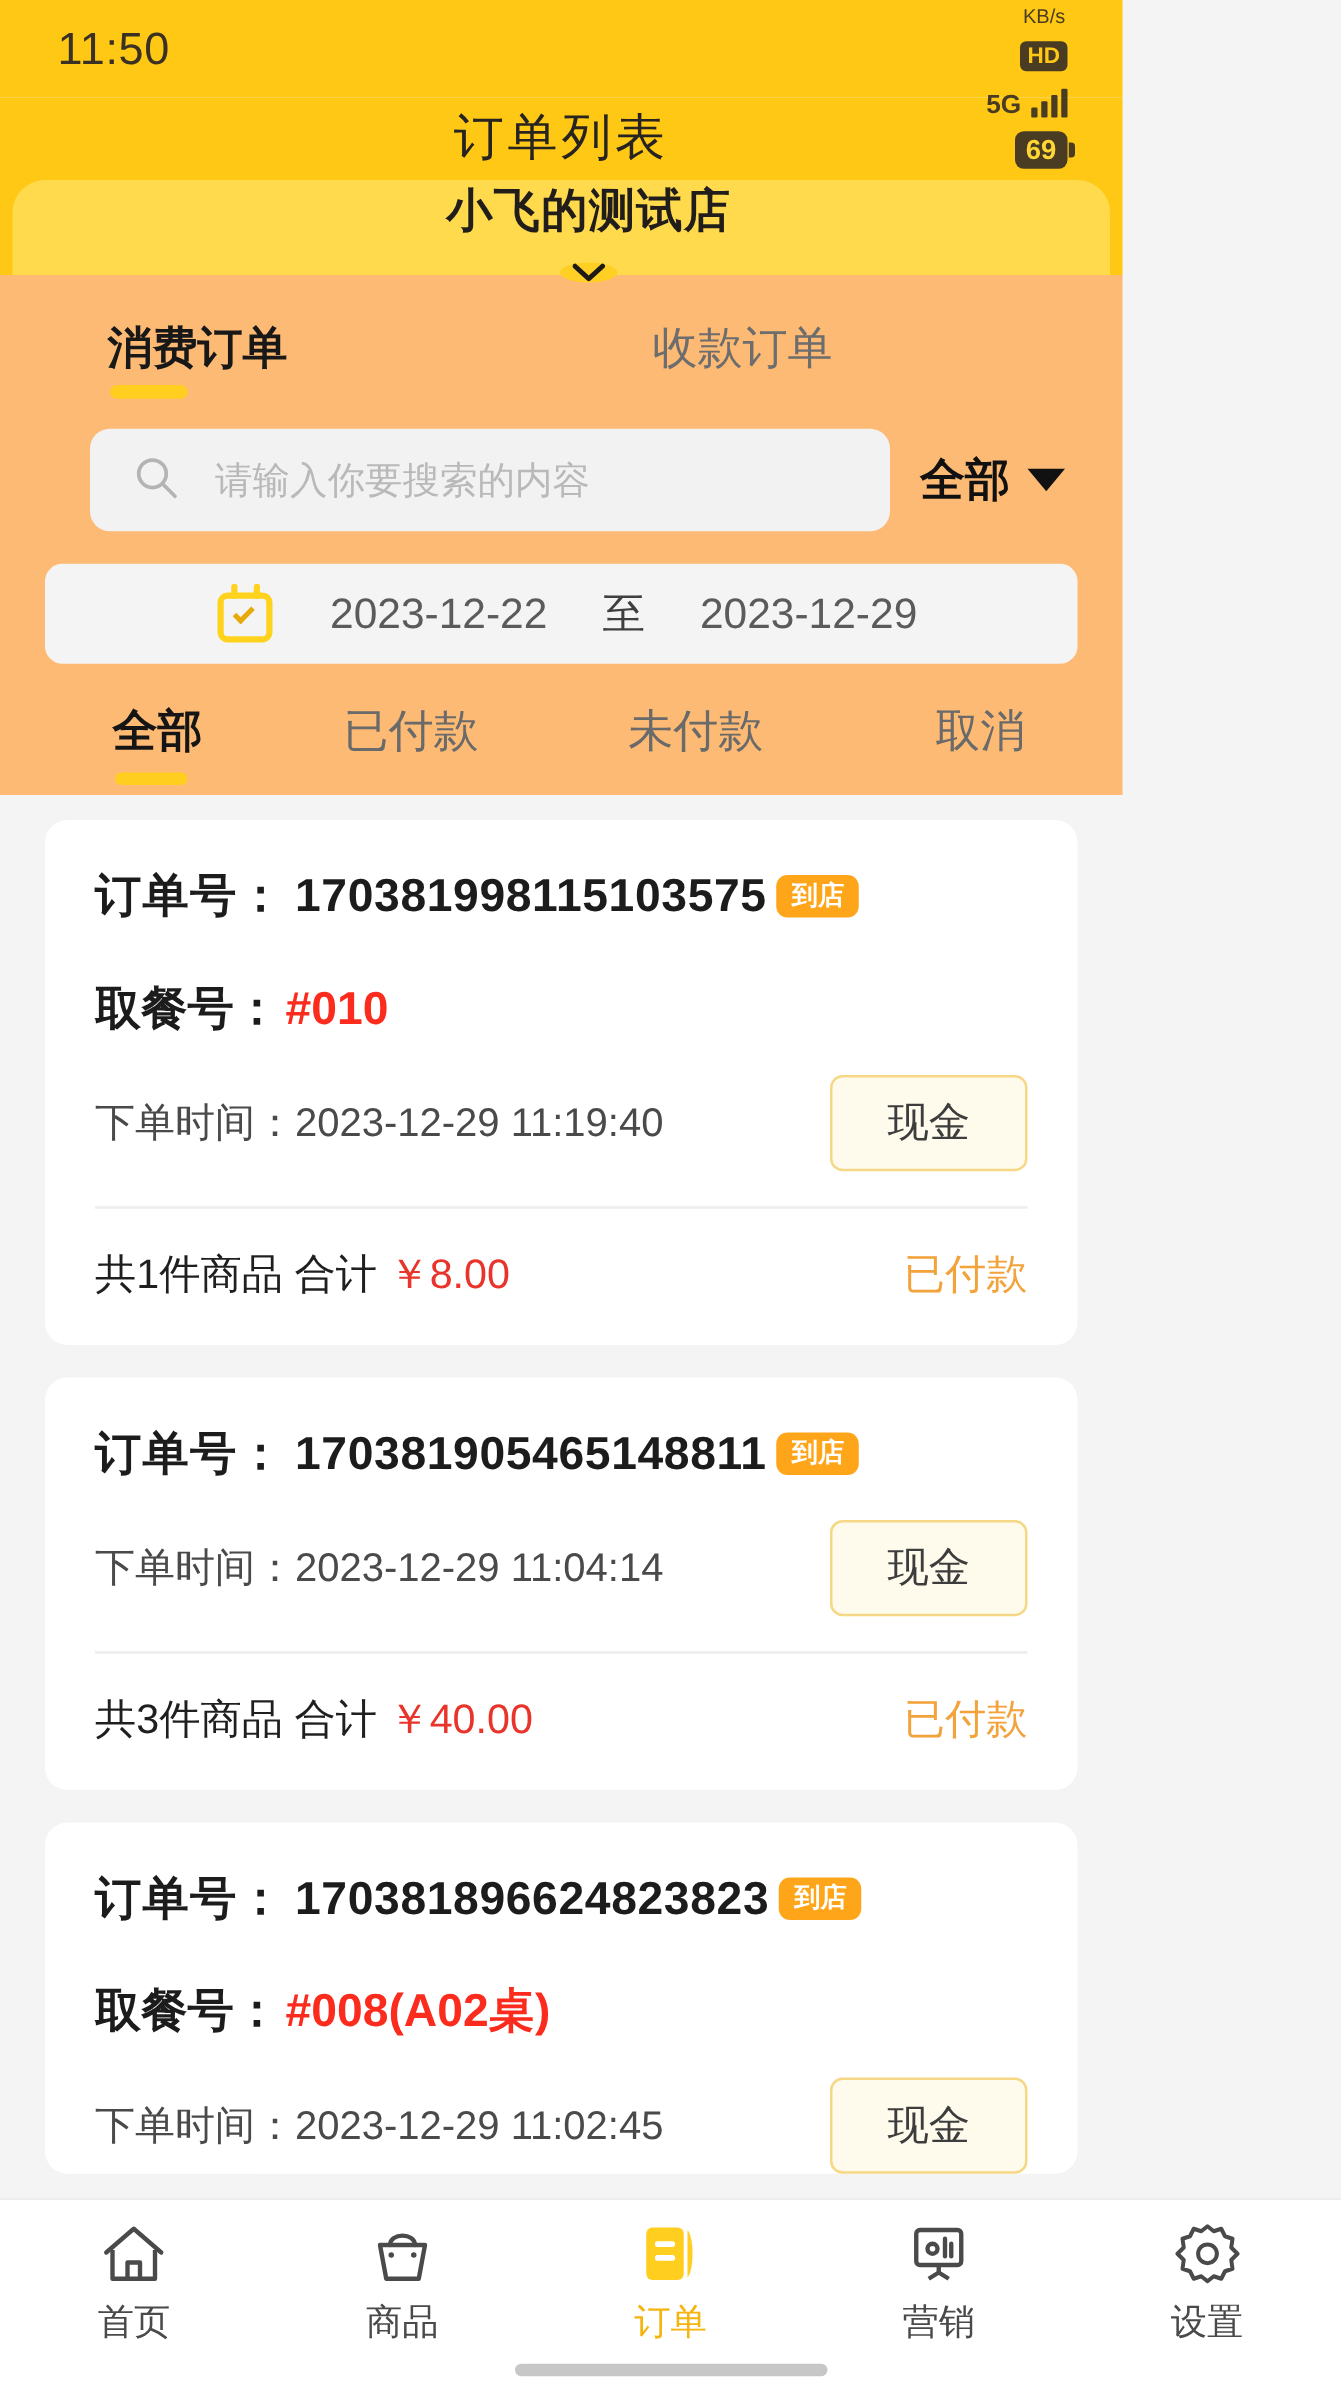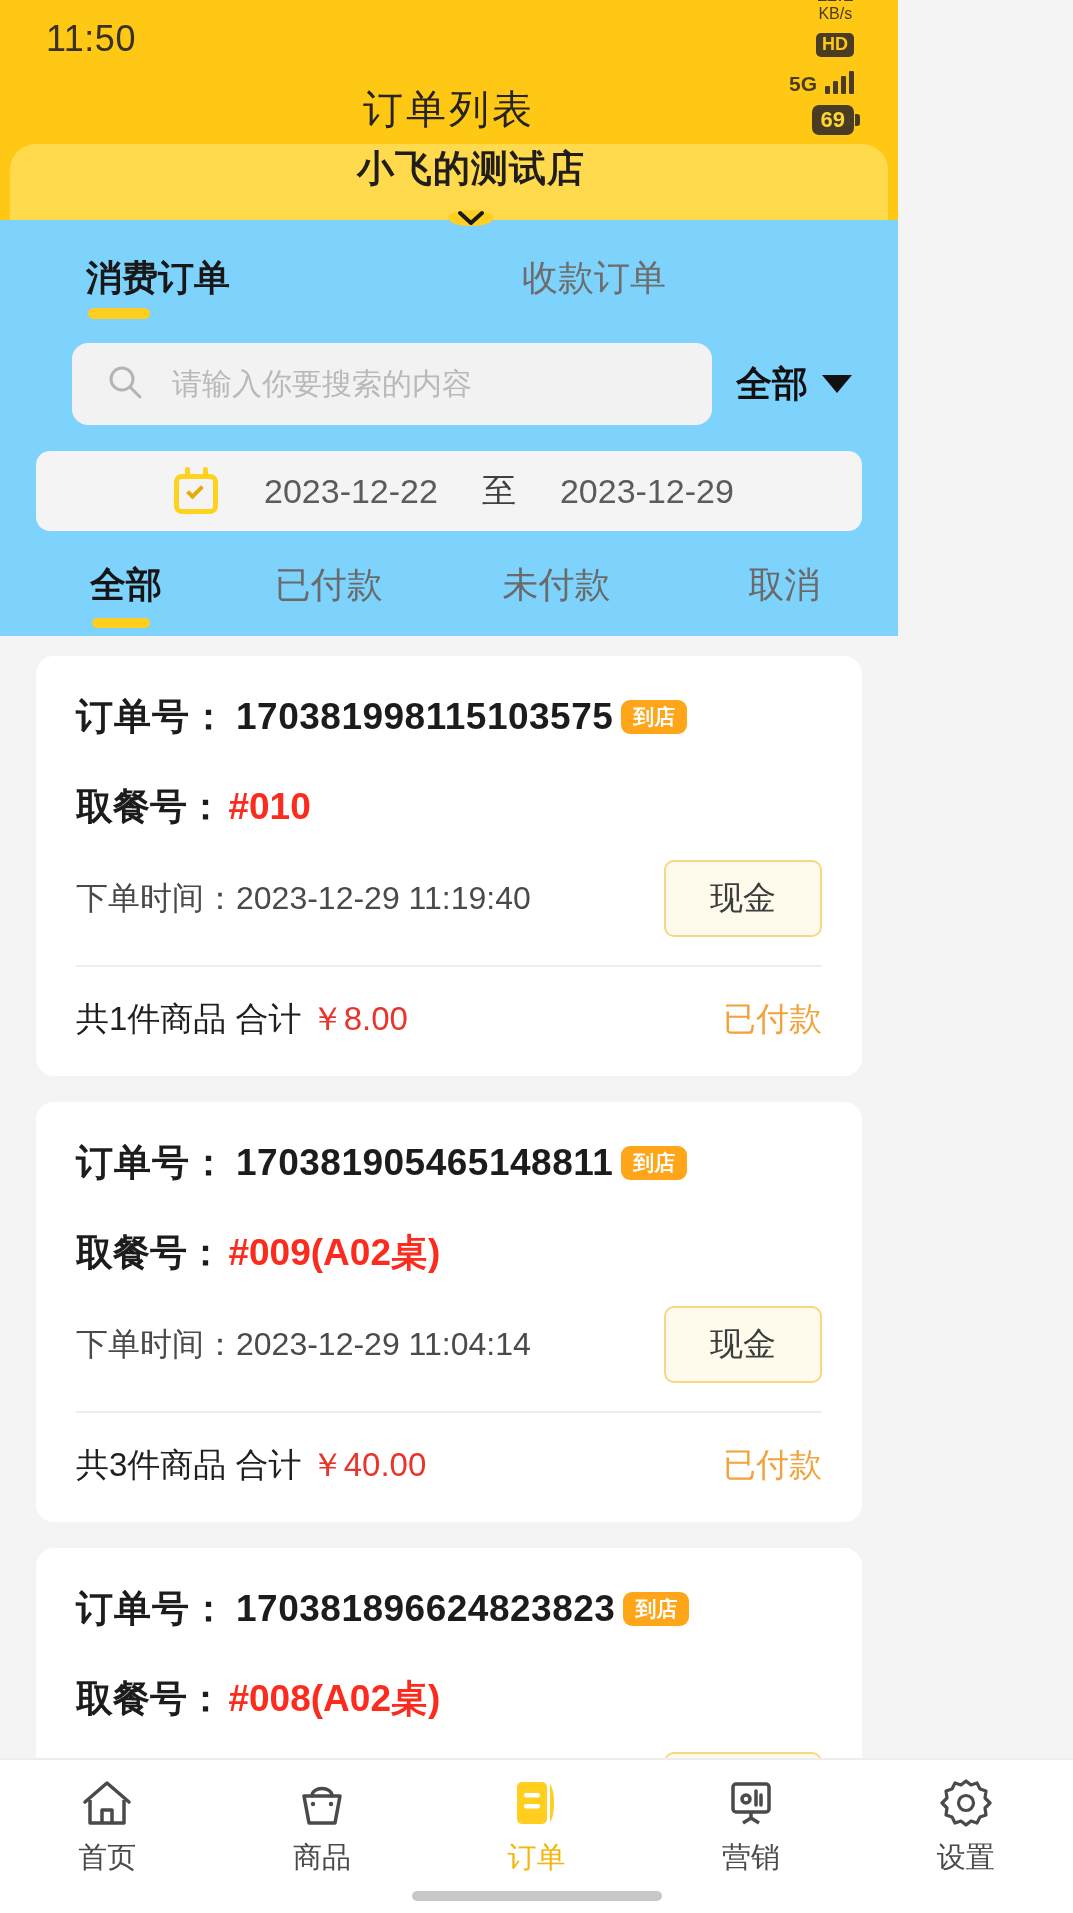--- a/index.html
+++ b/index.html
@@ -68,21 +68,21 @@
     display: flex; align-items: center; padding-left: 44px; gap: 16px; flex-direction: column;
   }
   .storename { font-size: 37px; font-weight: bold; color: #201d1a; letter-spacing: 1px; }
   .store-chevron {
     width: 46px; height: 46px; border-radius: 50%; background: #FFCF24;
     display: flex; align-items: center; justify-content: center;
   }
   .store-chevron svg { display: block; }
 
   
-  .content { background: #7dd3fc; }
+  .content { background: #fdba74; }
 
   
   .toptabs { display: flex; padding: 34px 0 0 0; }
   .toptab { flex: 1; text-align: center; position: relative; padding-bottom: 26px; }
   .toptab:nth-child(1) { flex: 0 0 290px; text-align: left; padding-left: 86px; }
   .toptab span { font-size: 36px; color: #6d6d6d; }
   .toptab.active span { color: #181818; font-weight: bold; }
   .toptab.active .ind {
     position: absolute; left: 88px; bottom: 10px; width: 62px; height: 11px;
     background: #FFCE1F; border-radius: 6px;
@@ -316,24 +316,20 @@
         <div class="paystate">已付款</div>
       </div>
     </div>
 
     <div class="card">
       <div class="row-order">
         <span class="lbl">订单号：</span>
         <span class="ordnum">170381905465148811</span>
         <span class="badge">到店</span>
       </div>
-      <div class="row-pick">
-        <span class="lbl2">取餐号：</span>
-        <span class="pick">#009(A02桌)</span>
-      </div>
       <div class="row-time">
         <div class="timetxt">
           <span>下单时间：</span><span>2023-12-29 11:04:14</span>
         </div>
         <div class="paybtn">现金</div>
       </div>
       <div class="divider"></div>
       <div class="row-foot">
         <div class="total">
           <span>共3件商品 合计</span>

